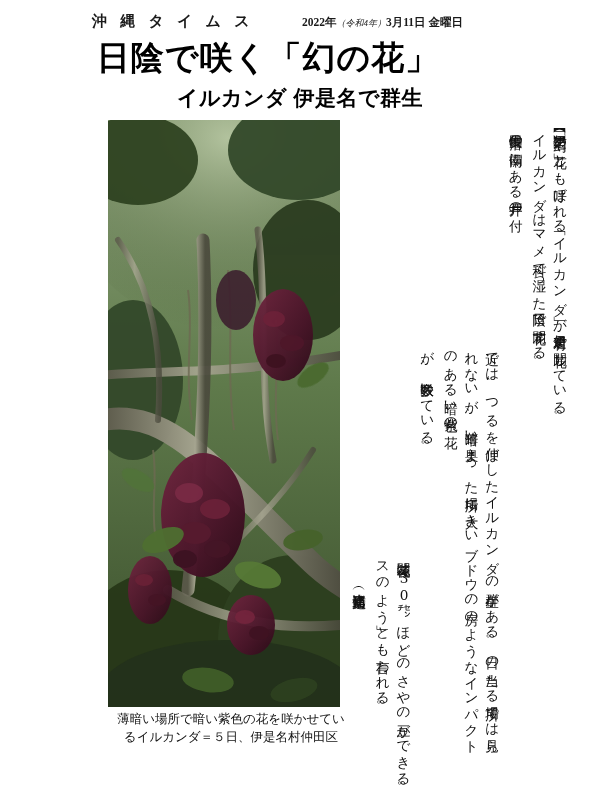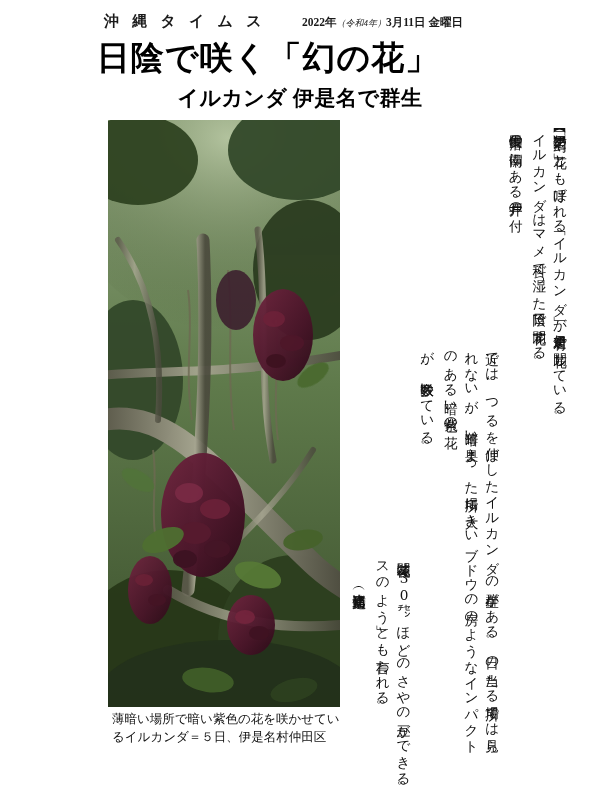--- a/index.html
+++ b/index.html
@@ -30,21 +30,20 @@
   .masthead-logo {
     position: absolute;
     left: 92px;
     top: 2px;
     font-family: "DejaVu Serif", serif;
     font-size: 15px;
     font-weight: bold;
     letter-spacing: 4px;
     color: #1a1a1a;
     white-space: nowrap;
-    margin-left: 12px;
   }
   .masthead-date {
     position: absolute;
     left: 302px;
     top: 5px;
     font-size: 11.5px;
     font-weight: bold;
     color: #1a1a1a;
     white-space: nowrap;
   }
@@ -70,21 +69,21 @@
   .subheadline {
     position: absolute;
     top: 84px;
     left: 0;
     width: 600px;
     text-align: center;
     font-size: 21px;
     font-weight: bold;
     letter-spacing: 0.5px;
     color: #000000;
-    font-family: Liberation Serif, serif;
+    font-family: Liberation Sans, sans-serif;
   }
 
   
   .photo-wrap {
     position: absolute;
     left: 108px;
     top: 120px;
     width: 232px;
     height: 587px;
     overflow: hidden;
@@ -94,20 +93,21 @@
 
   .caption {
     position: absolute;
     left: 112px;
     top: 710px;
     width: 238px;
     font-size: 12.5px;
     line-height: 1.45;
     color: #111111;
     font-family: "DejaVu Sans", sans-serif;
+    text-align: center;
   }
 
   
   .body-cols {
     position: absolute;
     top: 124px;
     left: 346px;
     height: 600px;
     display: flex;
     flex-direction: row-reverse;

